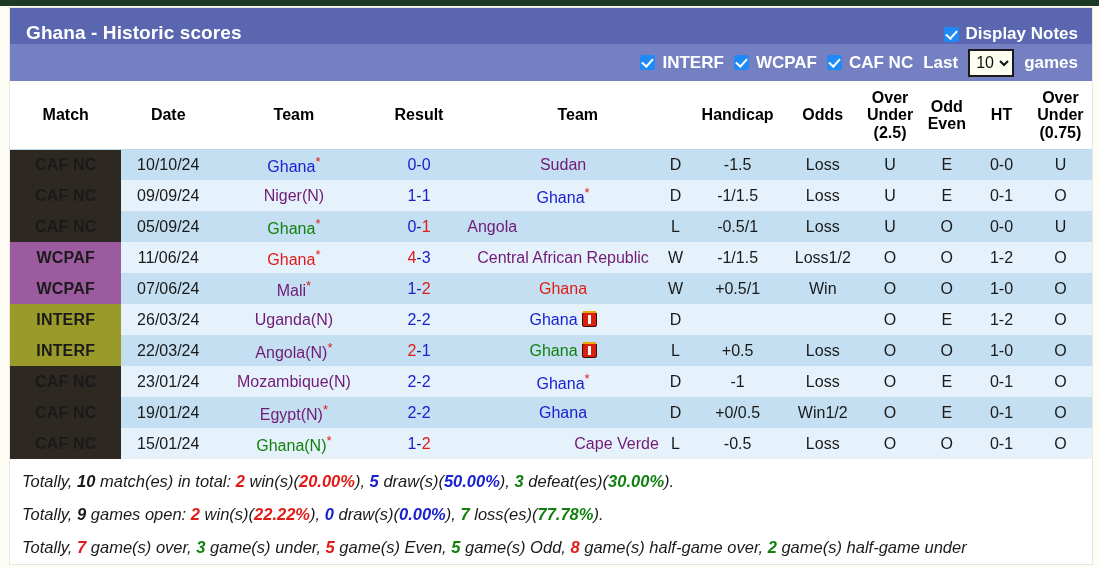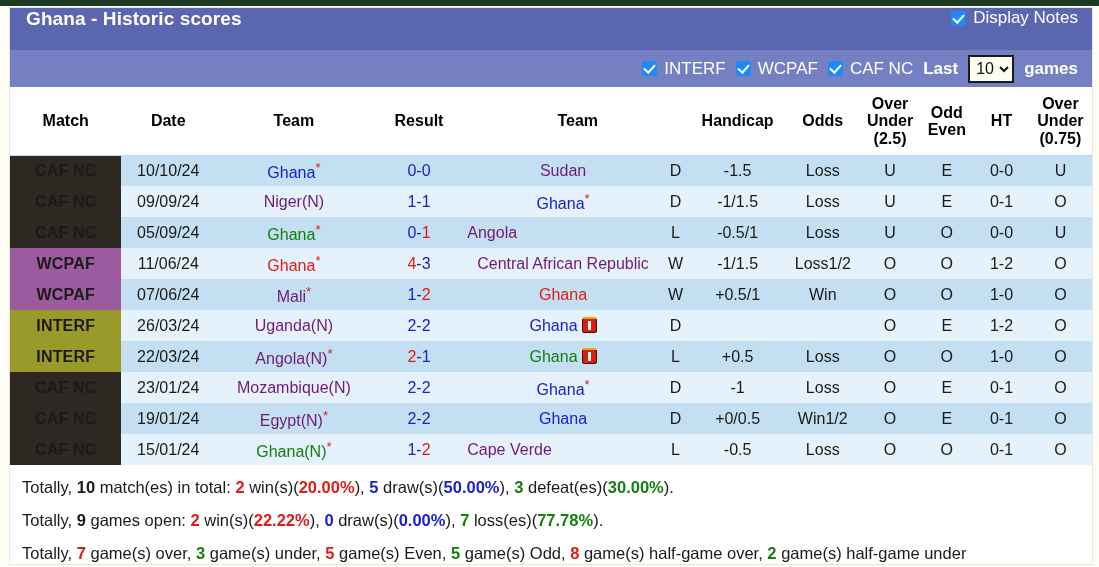--- a/index.html
+++ b/index.html
@@ -17,23 +17,23 @@
   #page {
     position: absolute;
     left: 9px; top: 7px;
     width: 1084px; height: 558px;
     background: #ffffff;
     border: 1px solid #e7e7de;
     overflow: hidden;
   }
   
   #titlebar {
-    height: 42px;
+    height: 36px;
     background: #5a67b0;
-    display: flex; align-items: flex-start;
+    display: flex; align-items: flex-end;
     padding: 0 14px 0 16px;
   }
   #title {
     color: #ffffff; font-size: 19px; font-weight: bold;
     letter-spacing: .1px; flex: 1;
   }
   #filterbar {
     height: 37px;
     background: #7480c2;
     display: flex; align-items: center; justify-content: flex-end;
@@ -46,21 +46,21 @@
     background: #1f8af5; position: relative; flex: none;
     display: inline-block;
   }
   .chk::after {
     content: ""; position: absolute;
     left: 4px; top: 1px; width: 5px; height: 9px;
     border: solid #ffffff; border-width: 0 2.2px 2.2px 0;
     transform: rotate(42deg);
   }
   .chk-label {
-    color: #ffffff; font-size: 17px; font-weight: normal;
+    color: #ffffff; font-size: 17px; font-weight: bold;
     white-space: nowrap;
   }
   #last-label, #games-label {
     color: #ffffff; font-size: 17px; font-weight: bold;
   }
   #games-select {
     font-family: "Liberation Sans", sans-serif;
     font-size: 16px;
     padding: 1px 2px;
     border: 2px solid #1a1a1a;
@@ -121,20 +121,21 @@
     content: ""; position: absolute; left: 0; top: -2px;
     width: 13px; height: 2px; background: #e8a800;
   }
   
   #footer { padding: 6px 10px 4px 10px; background: #ffffff; }
   .foot-line {
     font-size: 16.5px; color: #1a1a1a;
     padding: 6px 2px;
     line-height: 1.25;
     white-space: nowrap;
+    font-style: italic;
   }
   .n-red   { color: #e01b16; font-weight: bold; }
   .n-blue  { color: #1a21d0; font-weight: bold; }
   .n-green { color: #12800f; font-weight: bold; }
   .n-dark  { color: #1a1a1a; font-weight: bold; }
 </style>
 </head>
 <body>
 
 <div id="top-strip"></div>
@@ -333,21 +334,21 @@
           <td class="c-red">O</td>
           <td class="c-red">E</td>
           <td class="c-navy">0-1</td>
           <td class="c-red">O</td>
         </tr>
         <tr class="r-even">
           <td class="badge b-cafnc">CAF NC</td>
           <td class="date">15/01/24</td>
           <td><span class="c-green">Ghana(N)</span><span class="star">*</span></td>
           <td><span class="c-blue">1</span><span class="c-navy">-</span><span class="c-red">2</span></td>
-          <td style="text-align: left;"><span class="c-black">Cape Verde</span></td>
+          <td style="text-align: right;"><span class="c-black">Cape Verde</span></td>
           <td class="c-green">L</td>
           <td class="c-navy">-0.5</td>
           <td class="c-green">Loss</td>
           <td class="c-red">O</td>
           <td class="c-green">O</td>
           <td class="c-navy">0-1</td>
           <td class="c-red">O</td>
         </tr>
       </tbody>
   </table>

